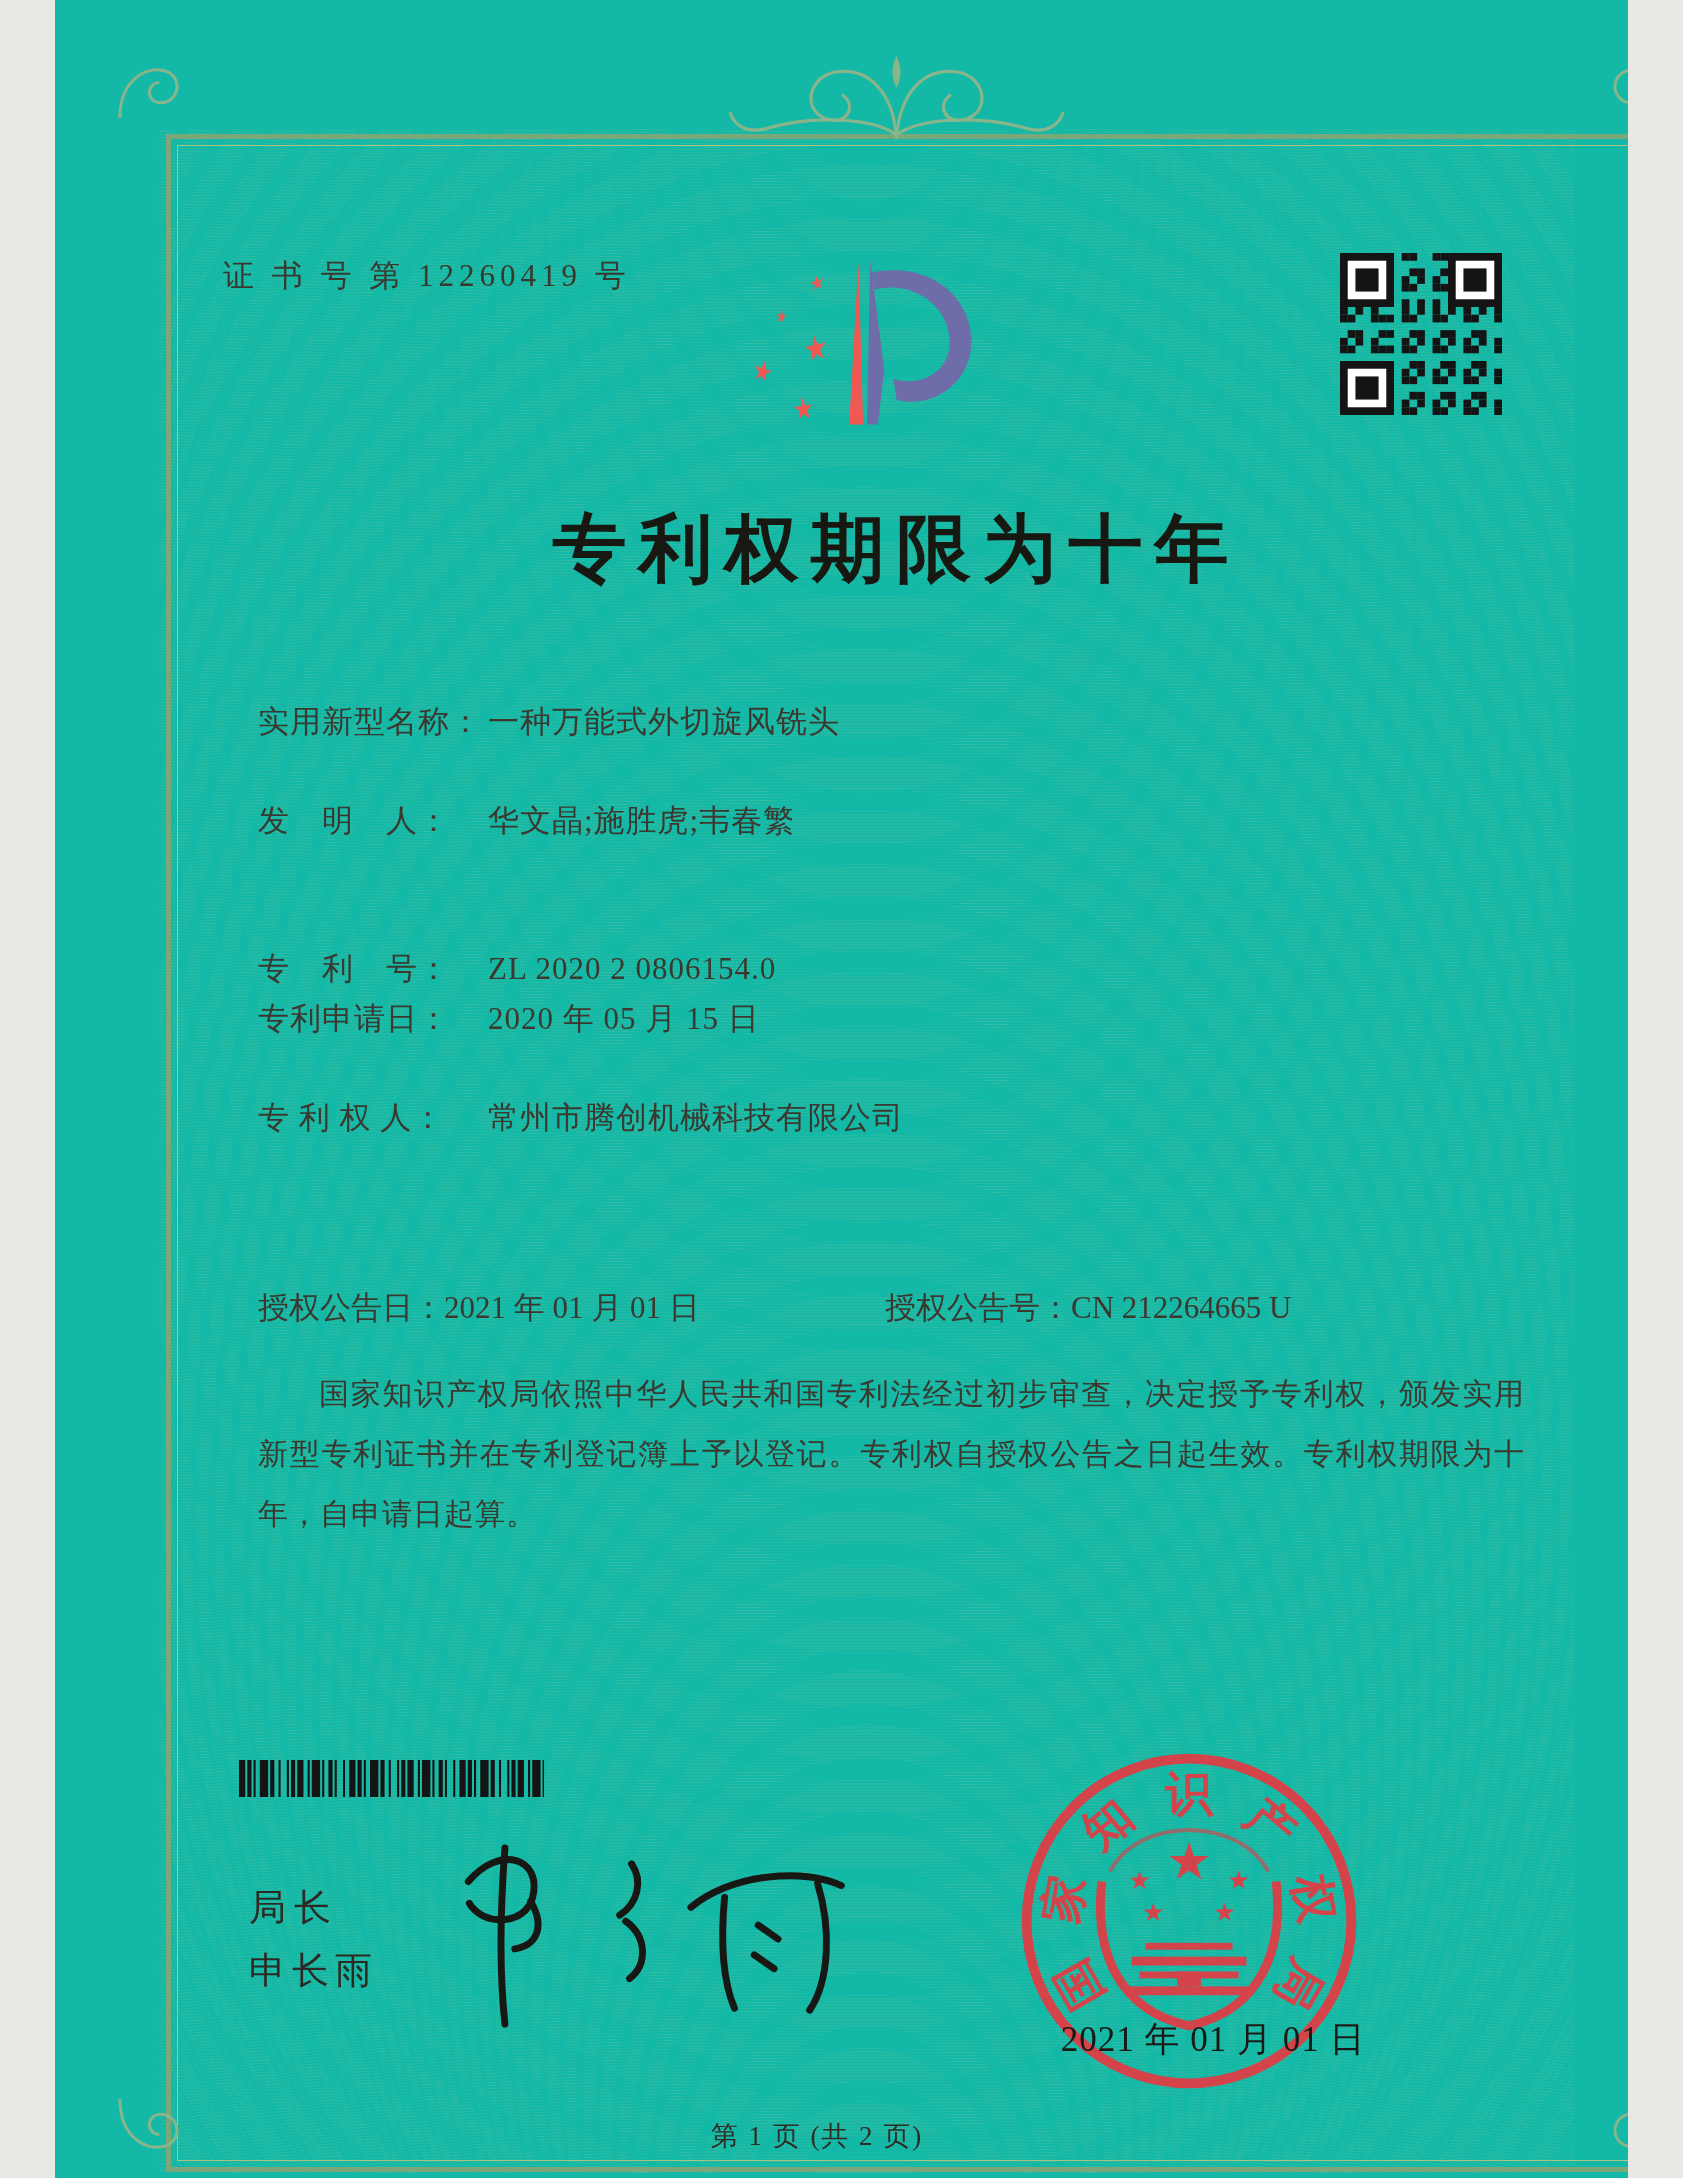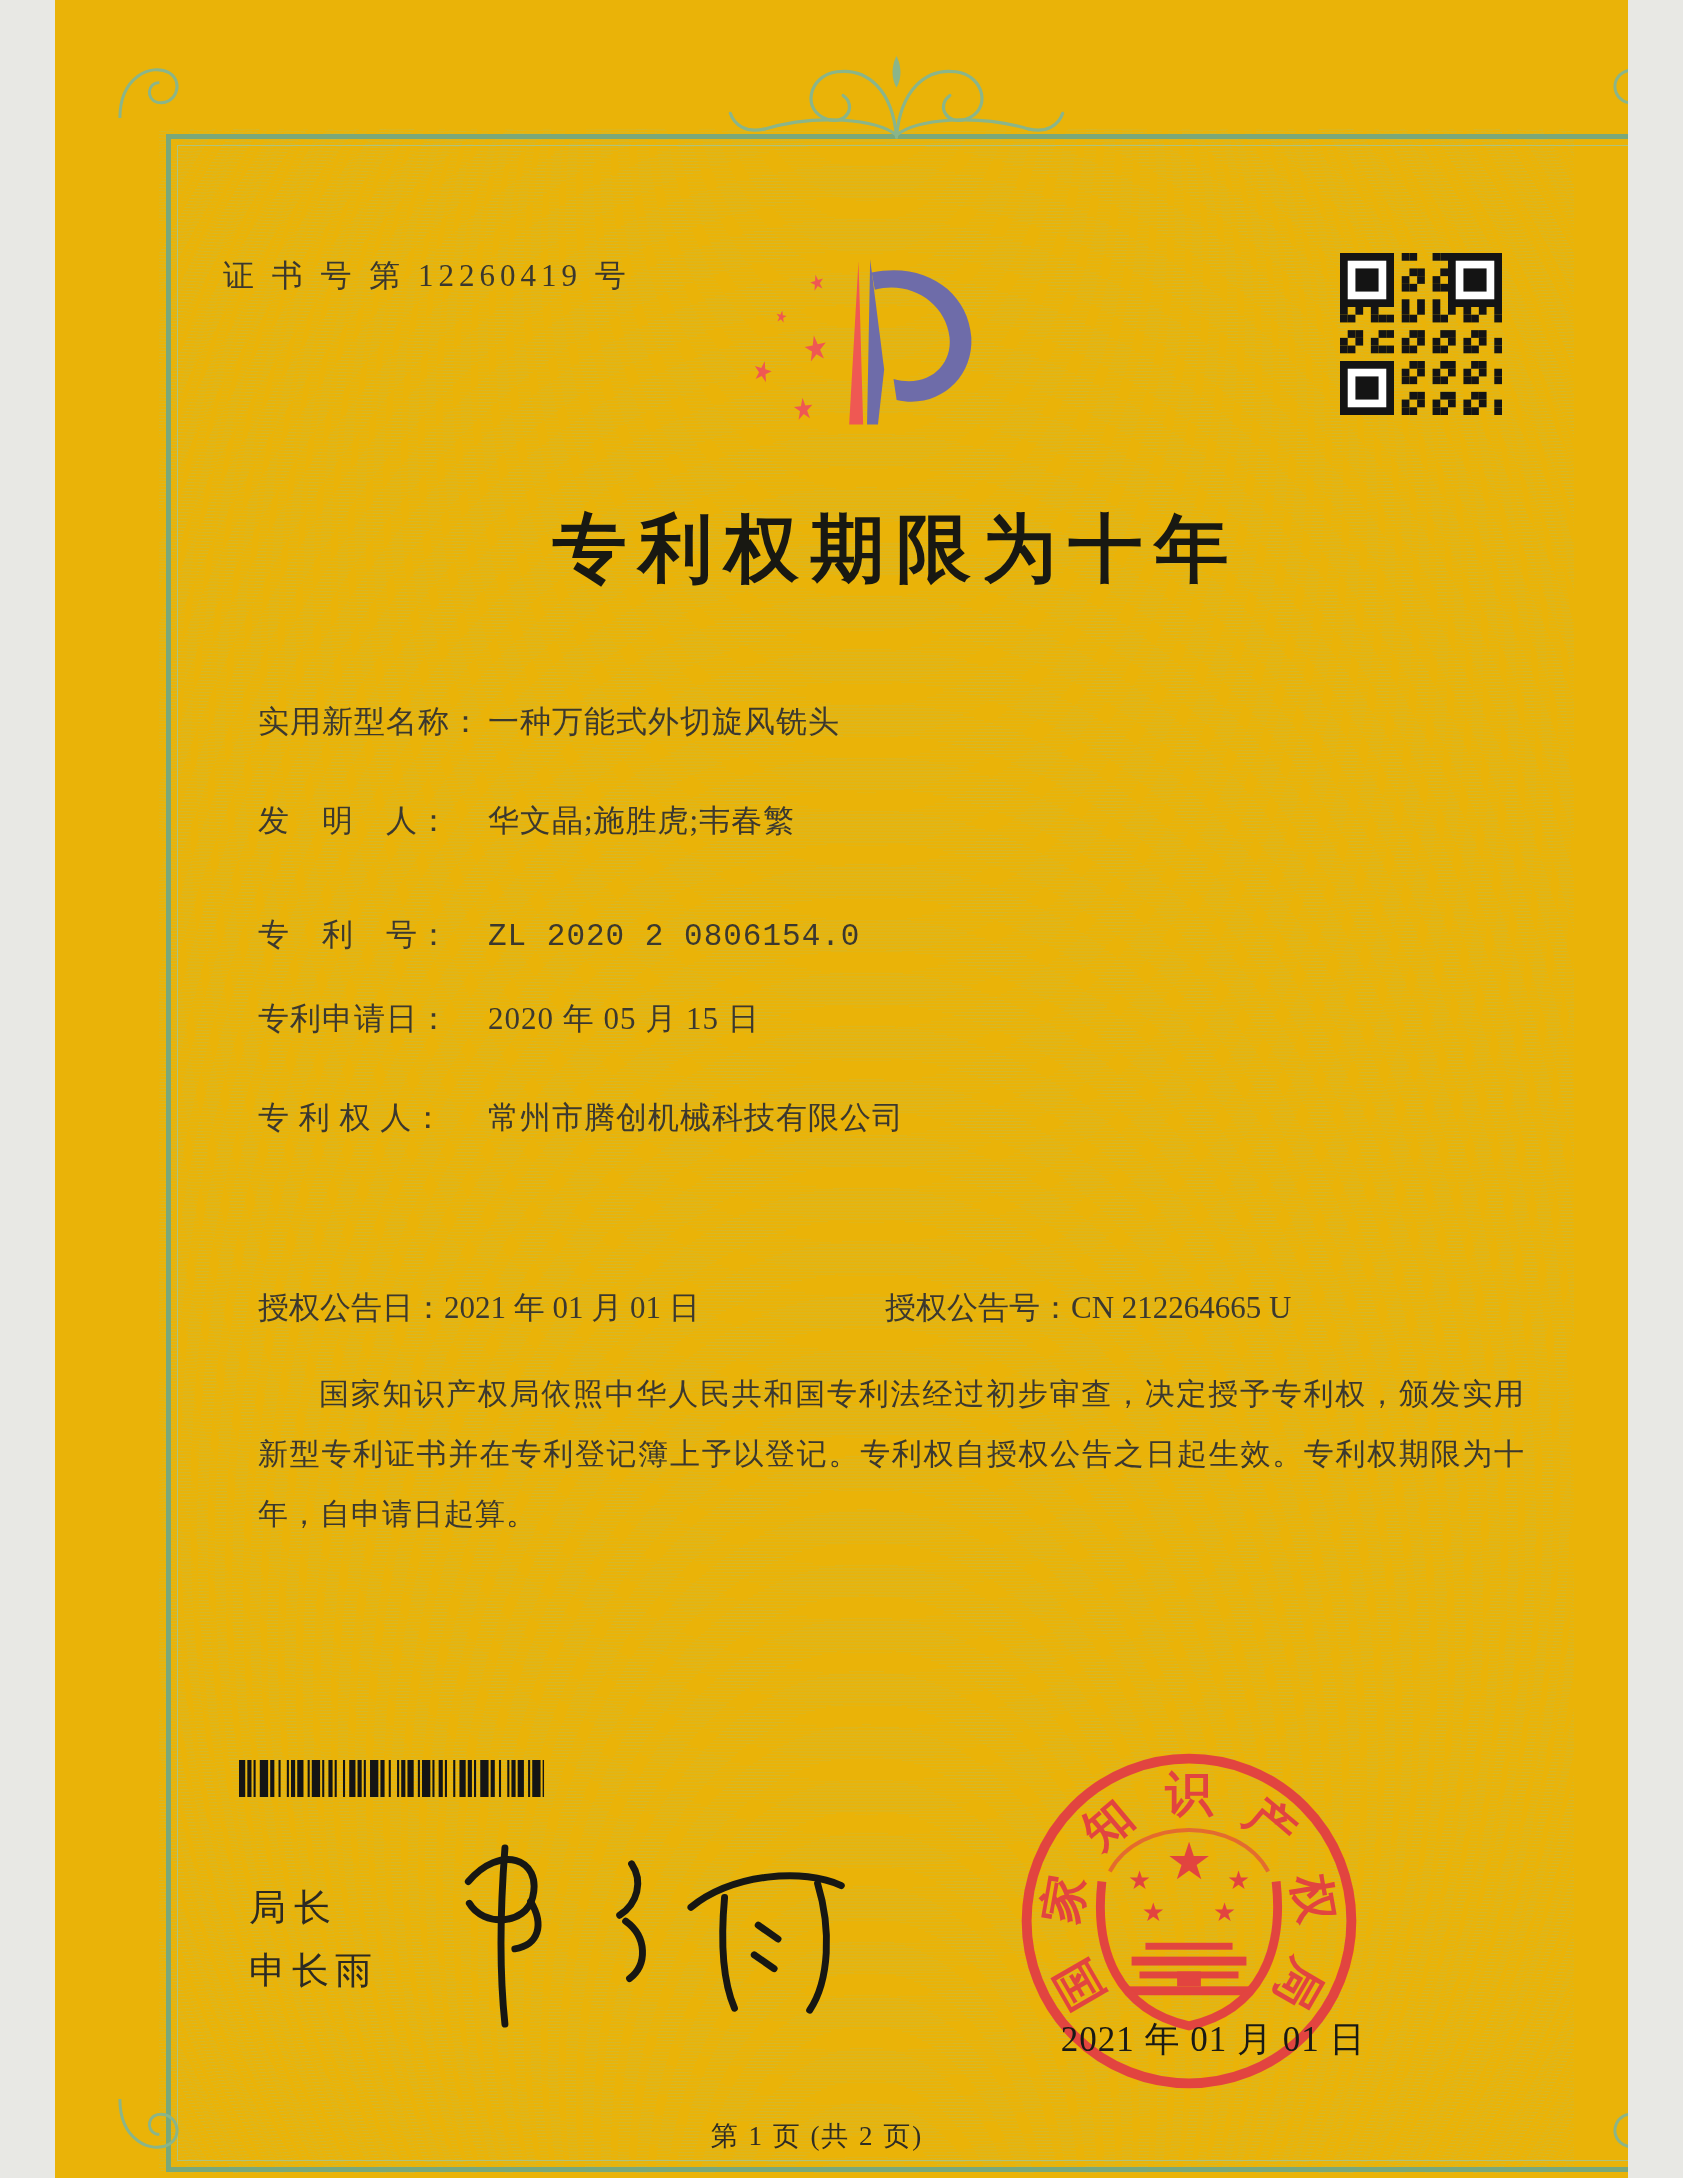--- a/index.html
+++ b/index.html
@@ -1,18 +1,18 @@
 <!DOCTYPE html>
 <html><head>
 <meta charset="utf-8">
 <style>
   html,body{margin:0;padding:0;background:#e8e8e4;}
   .page{
     position:relative; width:1573px; height:2178px; margin:0 auto;
-    background:#eab308; overflow:hidden;
+    background:#14b8a6; overflow:hidden;
     font-family:"Liberation Serif","DejaVu Serif",serif; color:#33312a;
   }
   
   .page::before{
     content:""; position:absolute; inset:129px 54px 5px 104px; pointer-events:none;
     background:
       repeating-radial-gradient(ellipse 1881px 554px at 50% -18%, rgba(150,198,150,.10) 0 2px, transparent 2px 10px),
       repeating-radial-gradient(ellipse 1881px 554px at 50% 118%, rgba(150,198,150,.14) 0 2px, transparent 2px 10px);
   }
   .frame{
@@ -230,21 +230,21 @@
     </svg>
 
   <div class="abs title">专利权期限为十年</div>
 
   <div class="abs field-row" style="top:701px;">
     <span class="field-label">实用新型名称：</span><span class="field-value">一种万能式外切旋风铣头</span>
   </div>
   <div class="abs field-row" style="top:800px;">
     <span class="field-label">发　明　人：</span><span class="field-value">华文晶;施胜虎;韦春繁</span>
   </div>
-  <div class="abs field-row" style="top:914px;font-family:Liberation Mono, monospace;">
+  <div class="abs field-row" style="top:948px;">
     <span class="field-label">专　利　号：</span><span class="field-value">ZL 2020 2 0806154.0</span>
   </div>
   <div class="abs field-row" style="top:998px;">
     <span class="field-label">专利申请日：</span><span class="field-value">2020 年 05 月 15 日</span>
   </div>
   <div class="abs field-row" style="top:1097px;">
     <span class="field-label">专 利 权 人：</span><span class="field-value">常州市腾创机械科技有限公司</span>
   </div>
 
   <div class="abs grant-row">

